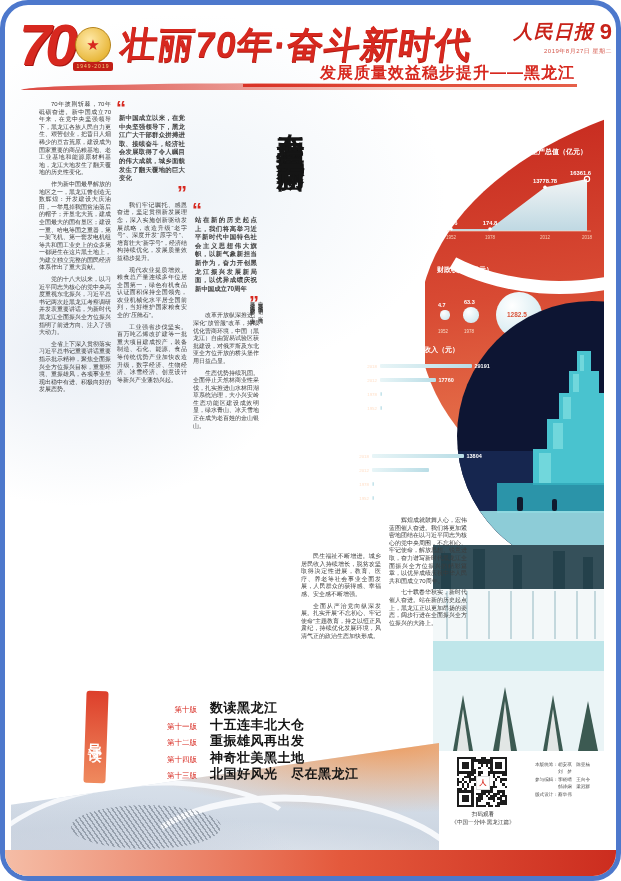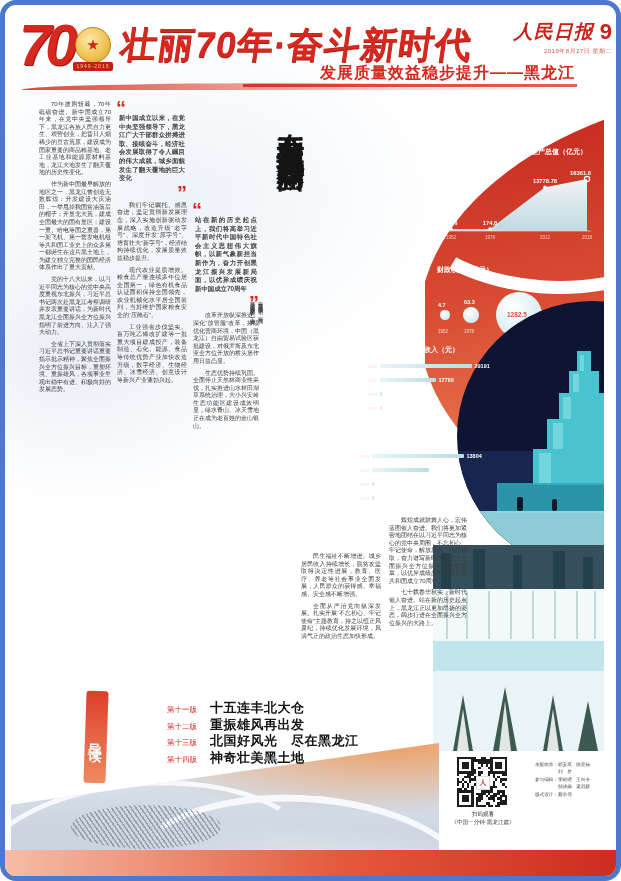--- a/index.html
+++ b/index.html
@@ -1,17 +1,17 @@
 <!DOCTYPE html>
 <html><head>
 <meta charset="utf-8">
 <style>
   html,body{margin:0;padding:0;background:#fff;font-family:"Liberation Sans",sans-serif;}
   .page{position:relative;width:621px;height:881px;box-sizing:border-box;border:5px solid #4d78cc;
-        border-radius:16px;overflow:hidden;background:
+        border-radius:28px;overflow:hidden;background:
         radial-gradient(60% 30% at 30% 22%, #eef3f8 0%, rgba(238,243,248,0) 70%),
         radial-gradient(50% 25% at 12% 40%, #e9eef5 0%, rgba(233,238,245,0) 70%,rgba(255,255,255,0)),
         #ffffff;}
   .abs{position:absolute;}
 
   
   .logo70{left:14px;top:10px;width:104px;height:74px;}
   .logo-num{position:absolute;left:0;top:-4px;font-size:58px;font-weight:900;font-style:italic;
             color:#d7281f;letter-spacing:-6px;text-shadow:1px 1px 0 #a81510;}
   .logo-badge{position:absolute;left:56px;top:12px;width:34px;height:34px;border-radius:50%;
@@ -339,34 +339,38 @@
     <div class="arc2"></div>
     <div class="windows"></div>
     <div class="opera-cap">哈尔滨大剧院</div>
   </div>
 
   <div class="abs guide-ribbon">
     <span class="guide-label">导读</span>
   </div>
   <div class="abs guide-list">
       <div class="guide-row">
+        <span class="guide-page">第十版</span>
+        <span class="guide-title">数读黑龙江</span>
+      </div>
+      <div class="guide-row">
         <span class="guide-page">第十一版</span>
         <span class="guide-title">十五连丰北大仓</span>
       </div>
       <div class="guide-row">
         <span class="guide-page">第十二版</span>
         <span class="guide-title">重振雄风再出发</span>
       </div>
       <div class="guide-row">
+        <span class="guide-page">第十四版</span>
+        <span class="guide-title">神奇壮美黑土地</span>
+      </div>
+      <div class="guide-row">
         <span class="guide-page">第十三版</span>
         <span class="guide-title">北国好风光　尽在黑龙江</span>
-      </div>
-      <div class="guide-row">
-        <span class="guide-page">第十四版</span>
-        <span class="guide-title">神奇壮美黑土地</span>
       </div>
     </div>
 
   <div class="abs qr-panel">
     <div class="qr" id="qr">
         <div class="on"></div>
         <div class="on"></div>
         <div class="on"></div>
         <div class="on"></div>
         <div class="on"></div>

